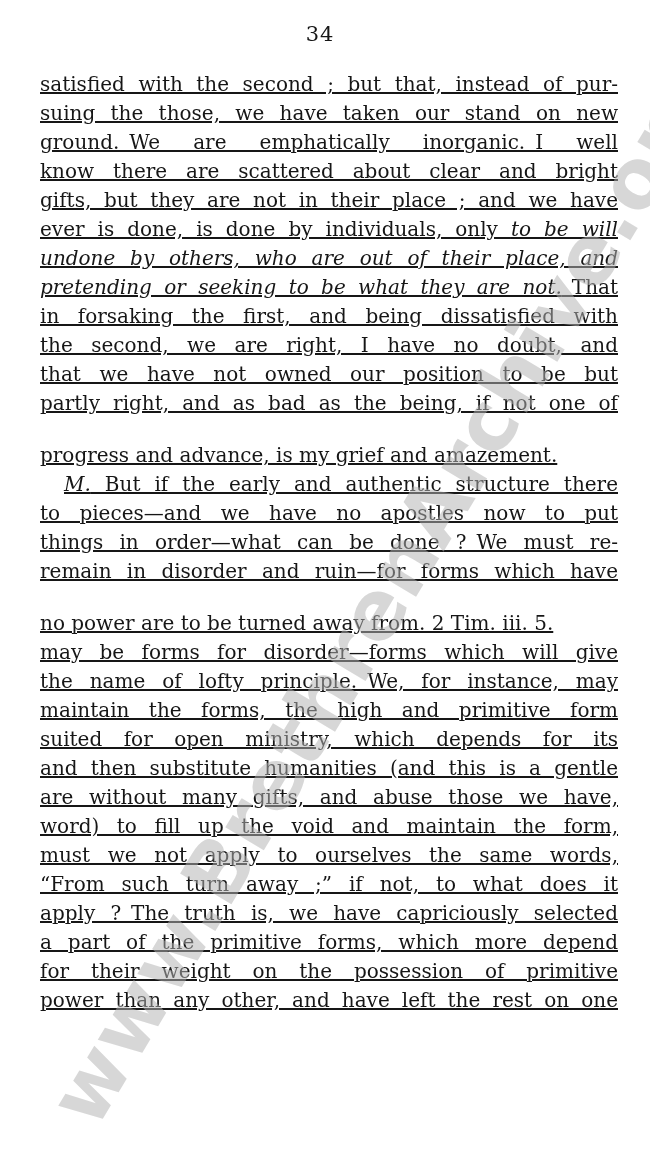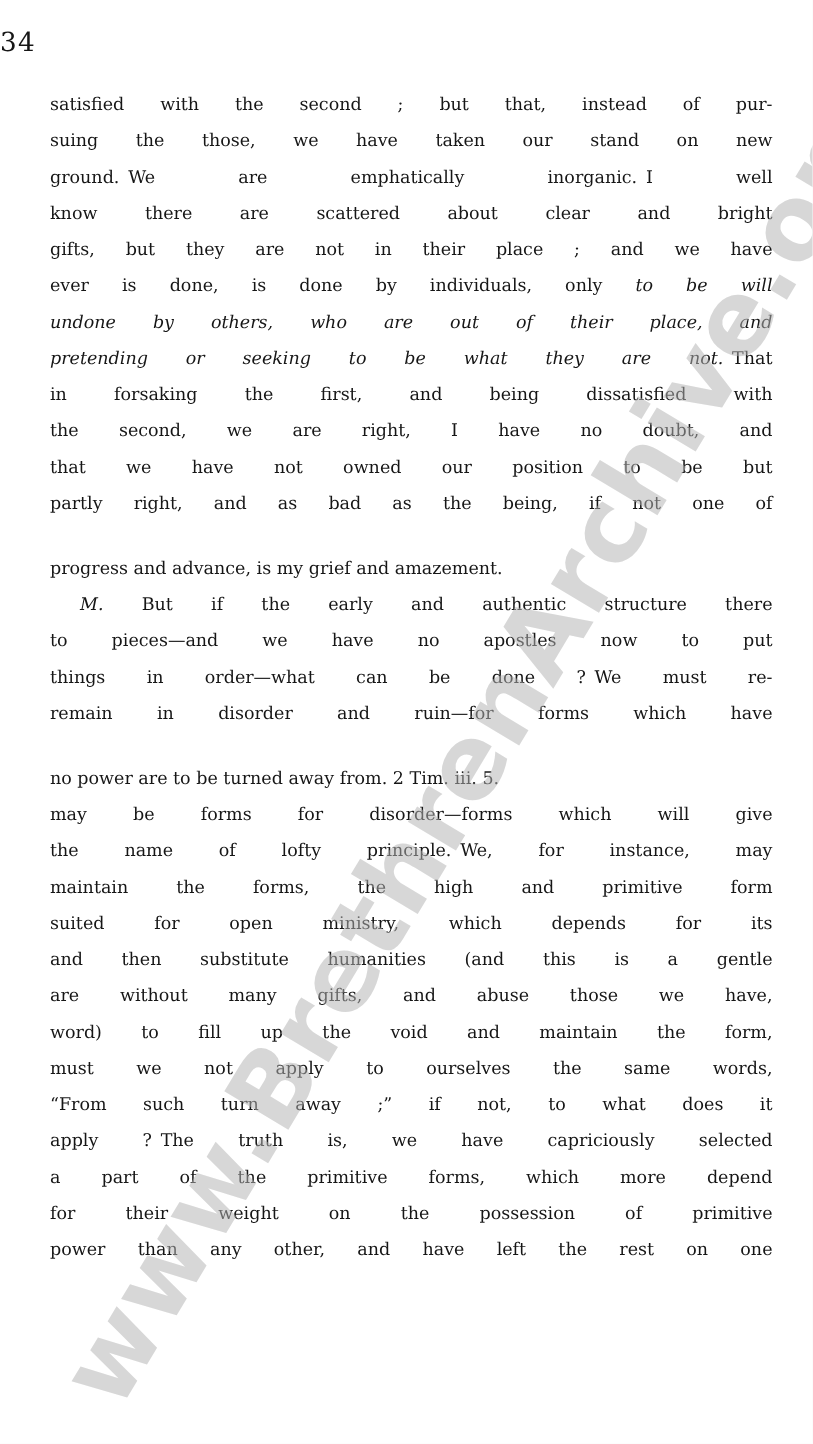--- a/index.html
+++ b/index.html
@@ -11,35 +11,37 @@
   .page {
     position: relative;
     width: 650px; height: 1155px;
     background: var(--paper, #ffffff);
     overflow: hidden;
     color: var(--ink, #161616);
   }
   .page-number {
     position: absolute;
     top: 22px; left: 0; right: 10px;
+    text-align: center;
     font-size: 21px;
     letter-spacing: 1px;
   }
   .text-block {
     position: absolute;
     top: 70px; left: 40px;
     width: 578px;
   }
   .line {
-    font-size: 14px;
+    font-size: 20px;
     line-height: 29px;
     height: 29px;
     white-space: normal;
     text-align: justify;
     text-align-last: justify;
+    text-decoration: underline;
     -moz-text-align-last: justify;
   }
   .line.natural {
     text-align-last: left;
     margin-top: 23px;
     -moz-text-align-last: left;
   }
   .line.indent { text-indent: 24px; }
   .line .it { font-style: italic; }
   .watermark {

